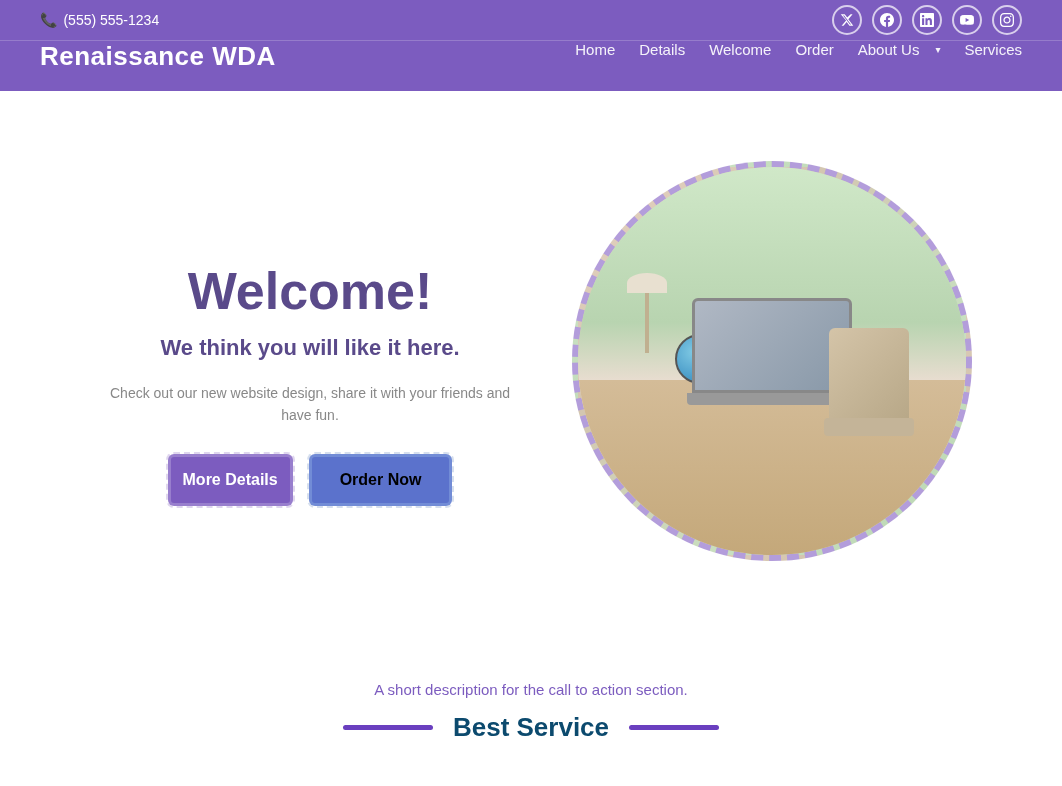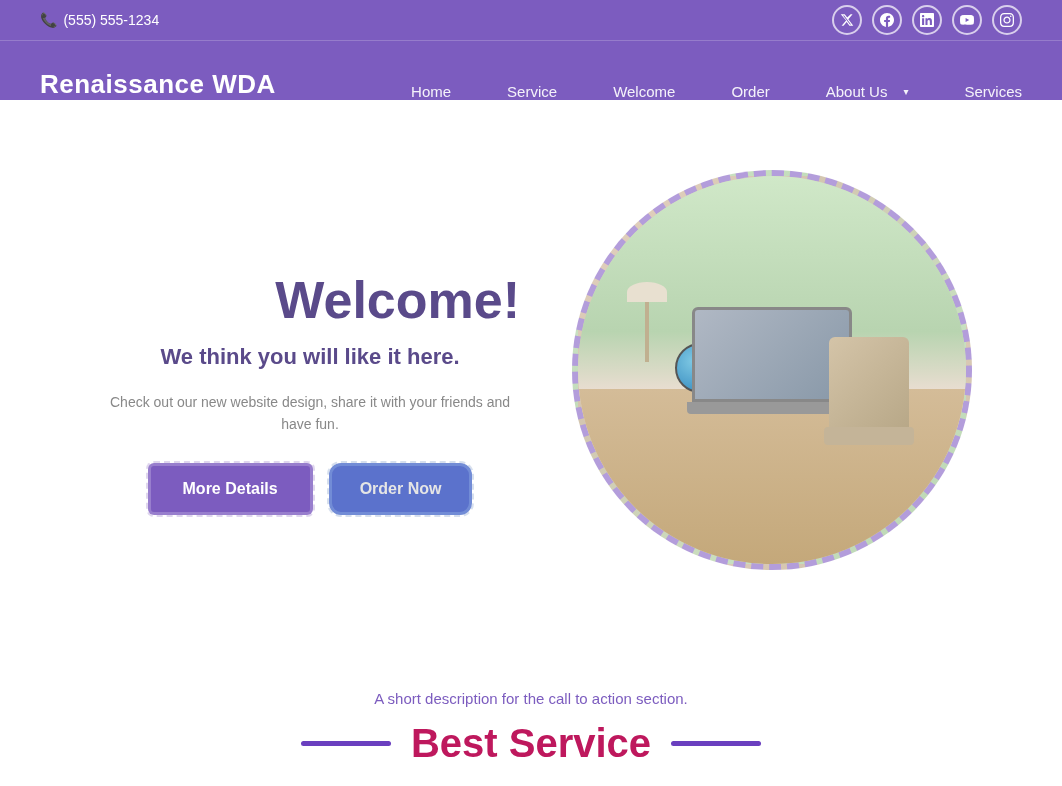--- a/index.html
+++ b/index.html
@@ -36,44 +36,43 @@
       justify-content: center;
       font-size: 13px;
       color: #fff;
       cursor: pointer;
     }
 
     
     .navbar {
       background: #7c5cbf;
       display: flex;
-      align-items: flex-end;
+      align-items: flex-start;
       justify-content: space-between;
       padding: 0 40px;
-      height: 60px;
+      height: 51px;
       border-top: 1px solid rgba(255,255,255,0.2);
     }
     .navbar-brand {
       color: #fff;
       font-size: 26px;
       font-weight: 700;
       letter-spacing: 0.5px;
     }
     .navbar-links {
       display: flex;
       gap: 24px;
       align-items: center;
     }
     .navbar-links a {
       color: #fff;
       text-decoration: none;
       font-size: 15px;
       font-weight: 500;
       opacity: 0.92;
-      margin-left: 32px;
     }
     .about-us-link {
       display: flex;
       align-items: center;
       gap: 16px;
     }
     .chevron-down {
       font-size: 10px;
     }
 
@@ -87,21 +86,21 @@
       background: #fff;
     }
     .hero-content {
       max-width: 420px;
     }
     .hero-title {
       font-size: 52px;
       font-weight: 700;
       color: #5a4a8a;
       margin-bottom: 14px;
-      text-align: right;
+      text-align: center;
       margin-top: 45px;
     }
     .hero-subtitle {
       font-size: 22px;
       font-weight: 700;
       color: #5a4a8a;
       text-align: center;
       margin-bottom: 21px;
     }
     .hero-description {
@@ -113,36 +112,36 @@
     }
     .hero-buttons {
       display: flex;
       gap: 16px;
       justify-content: center;
     }
     .btn-more {
       background: #7c5cbf;
       color: #fff;
       border: none;
-      padding: 14px 32px;
+      padding: 14px 12px;
       font-size: 16px;
       font-weight: 600;
       border-radius: 6px;
       cursor: pointer;
       border: 3px solid rgba(180,160,220,0.5);
       outline: 2px dashed rgba(150,120,200,0.3);
     }
     .btn-order {
       background: #5b72cc;
-      color: #e5e5e5;
+      color: #000000;
       border: none;
       padding: 14px 28px;
       font-size: 16px;
       font-weight: 600;
-      border-radius: 12px;
+      border-radius: 6px;
       cursor: pointer;
       border: 3px solid rgba(150,180,230,0.4);
       outline: 2px dashed rgba(120,150,200,0.3);
     }
 
     
     .hero-image-wrap {
       width: 420px;
       height: 420px;
       position: relative;
@@ -273,23 +272,23 @@
       gap: 20px;
     }
     .cta-line {
       width: 90px;
       height: 5px;
       background: #6a3fbf;
       border-radius: 3px;
       display: inline-block;
     }
     .cta-title {
-      font-size: 40px;
+      font-size: 26px;
       font-weight: 800;
-      color: #be185d;
+      color: #0c4a6e;
     }
   </style>
 </head>
 <body>
 
 <div class="top-bar">
   <div class="top-bar-phone">
     <span>📞</span>
     <span>(555) 555-1234</span>
   </div>
@@ -319,21 +318,21 @@
           <path d="M12 2.163c3.204 0 3.584.012 4.85.07 3.252.148 4.771 1.691 4.919 4.919.058 1.265.069 1.645.069 4.849 0 3.205-.012 3.584-.069 4.849-.149 3.225-1.664 4.771-4.919 4.919-1.266.058-1.644.07-4.85.07-3.204 0-3.584-.012-4.849-.07-3.26-.149-4.771-1.699-4.919-4.92-.058-1.265-.07-1.644-.07-4.849 0-3.204.013-3.583.07-4.849.149-3.227 1.664-4.771 4.919-4.919 1.266-.057 1.645-.069 4.849-.069zm0-2.163c-3.259 0-3.667.014-4.947.072-4.358.2-6.78 2.618-6.98 6.98-.059 1.281-.073 1.689-.073 4.948 0 3.259.014 3.668.072 4.948.2 4.358 2.618 6.78 6.98 6.98 1.281.058 1.689.072 4.948.072 3.259 0 3.668-.014 4.948-.072 4.354-.2 6.782-2.618 6.979-6.98.059-1.28.073-1.689.073-4.948 0-3.259-.014-3.667-.072-4.947-.196-4.354-2.617-6.78-6.979-6.98-1.281-.059-1.69-.073-4.949-.073zm0 5.838c-3.403 0-6.162 2.759-6.162 6.162s2.759 6.163 6.162 6.163 6.162-2.759 6.162-6.163c0-3.403-2.759-6.162-6.162-6.162zm0 10.162c-2.209 0-4-1.79-4-4 0-2.209 1.791-4 4-4s4 1.791 4 4c0 2.21-1.791 4-4 4zm6.406-11.845c-.796 0-1.441.645-1.441 1.44s.645 1.44 1.441 1.44c.795 0 1.439-.645 1.439-1.44s-.644-1.44-1.439-1.44z"></path>
         </svg>
     </div>
   </div>
 </div>
 
 <nav class="navbar">
   <div class="navbar-brand">Renaissance WDA</div>
   <div class="navbar-links">
     <a href="#">Home</a>
-    <a href="#">Service</a>
+    <a href="#">Details</a>
     <a href="#">Welcome</a>
     <a href="#">Order</a>
     <a href="#" class="about-us-link">
       <span>About Us</span>
       <span class="chevron-down">▾</span>
     </a>
     <a href="#">Services</a>
   </div>
 </nav>
 

